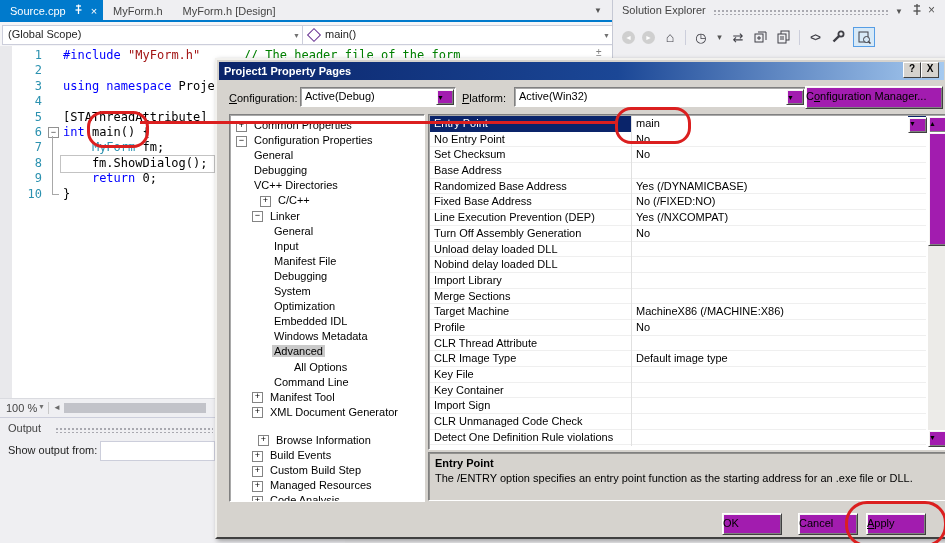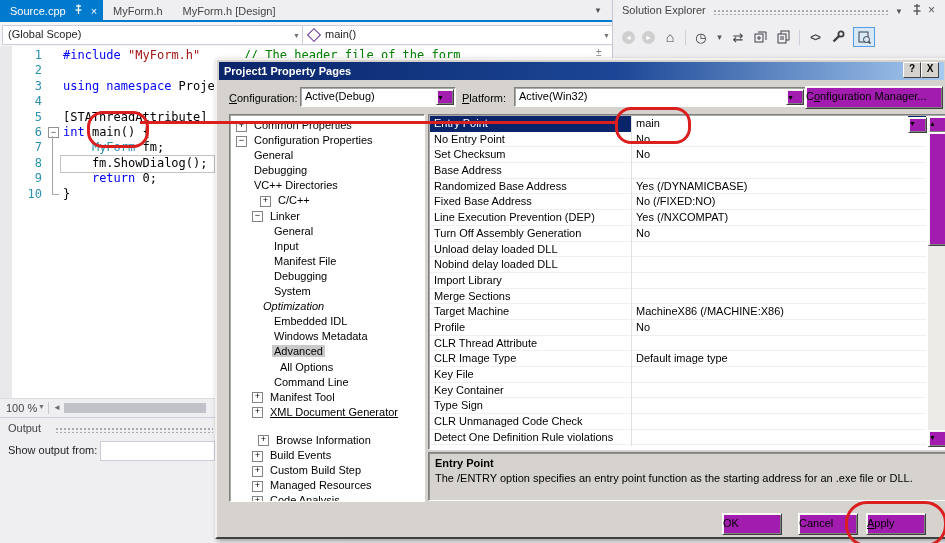--- a/index.html
+++ b/index.html
@@ -251,28 +251,28 @@
         <div class="trow" style="padding-left: 22px;"><span class="tlab">General</span></div>
         <div class="trow" style="padding-left: 22px;"><span class="tlab">Debugging</span></div>
         <div class="trow" style="padding-left: 22px;"><span class="tlab">VC++ Directories</span></div>
         <div class="trow" style="padding-left: 30px;"><span class="expbox">+</span><span class="tlab">C/C++</span></div>
         <div class="trow" style="padding-left: 22px;"><span class="expbox">−</span><span class="tlab">Linker</span></div>
         <div class="trow" style="padding-left: 42px;"><span class="tlab">General</span></div>
         <div class="trow" style="padding-left: 42px;"><span class="tlab">Input</span></div>
         <div class="trow" style="padding-left: 42px;"><span class="tlab">Manifest File</span></div>
         <div class="trow" style="padding-left: 42px;"><span class="tlab">Debugging</span></div>
         <div class="trow" style="padding-left: 42px;"><span class="tlab">System</span></div>
-        <div class="trow" style="padding-left: 31px; font-style: italic;"><span class="tlab">Optimization</span></div>
+        <div class="trow" style="padding-left: 42px;"><span class="tlab">Optimization</span></div>
         <div class="trow" style="padding-left: 42px;"><span class="tlab">Embedded IDL</span></div>
         <div class="trow" style="padding-left: 42px;"><span class="tlab">Windows Metadata</span></div>
         <div class="trow" style="padding-left: 42px;"><span class="tlab sel">Advanced</span></div>
-        <div class="trow" style="padding-left: 48px;"><span class="tlab">All Options</span></div>
+        <div class="trow" style="padding-left: 48px; margin-left: 14px;"><span class="tlab">All Options</span></div>
         <div class="trow" style="padding-left: 42px;"><span class="tlab">Command Line</span></div>
         <div class="trow" style="padding-left: 22px;"><span class="expbox">+</span><span class="tlab">Manifest Tool</span></div>
-        <div class="trow" style="padding-left: 22px; text-decoration: underline;"><span class="expbox">+</span><span class="tlab">XML Document Generator</span></div>
+        <div class="trow" style="padding-left: 22px;"><span class="expbox">+</span><span class="tlab">XML Document Generator</span></div>
         <div class="trow" style="padding-left: 28px; margin-top: 13px;"><span class="expbox">+</span><span class="tlab">Browse Information</span></div>
         <div class="trow" style="padding-left: 22px;"><span class="expbox">+</span><span class="tlab">Build Events</span></div>
         <div class="trow" style="padding-left: 22px;"><span class="expbox">+</span><span class="tlab">Custom Build Step</span></div>
         <div class="trow" style="padding-left: 22px;"><span class="expbox">+</span><span class="tlab">Managed Resources</span></div>
         <div class="trow" style="padding-left: 22px;"><span class="expbox">+</span><span class="tlab">Code Analysis</span></div>
       </div>
 
     <div id="gridpanel" class="sunken">
       <div id="grid-rows">
           <div class="grow sel">
@@ -342,21 +342,21 @@
           </div>
           <div class="grow">
             <span class="gname">Key File</span>
             <span class="gval"></span>
           </div>
           <div class="grow">
             <span class="gname">Key Container</span>
             <span class="gval"></span>
           </div>
           <div class="grow">
-            <span class="gname">Type Sign</span>
+            <span class="gname">Import Sign</span>
             <span class="gval"></span>
           </div>
           <div class="grow">
             <span class="gname">CLR Unmanaged Code Check</span>
             <span class="gval"></span>
           </div>
           <div class="grow">
             <span class="gname">Detect One Definition Rule violations</span>
             <span class="gval"></span>
           </div>

